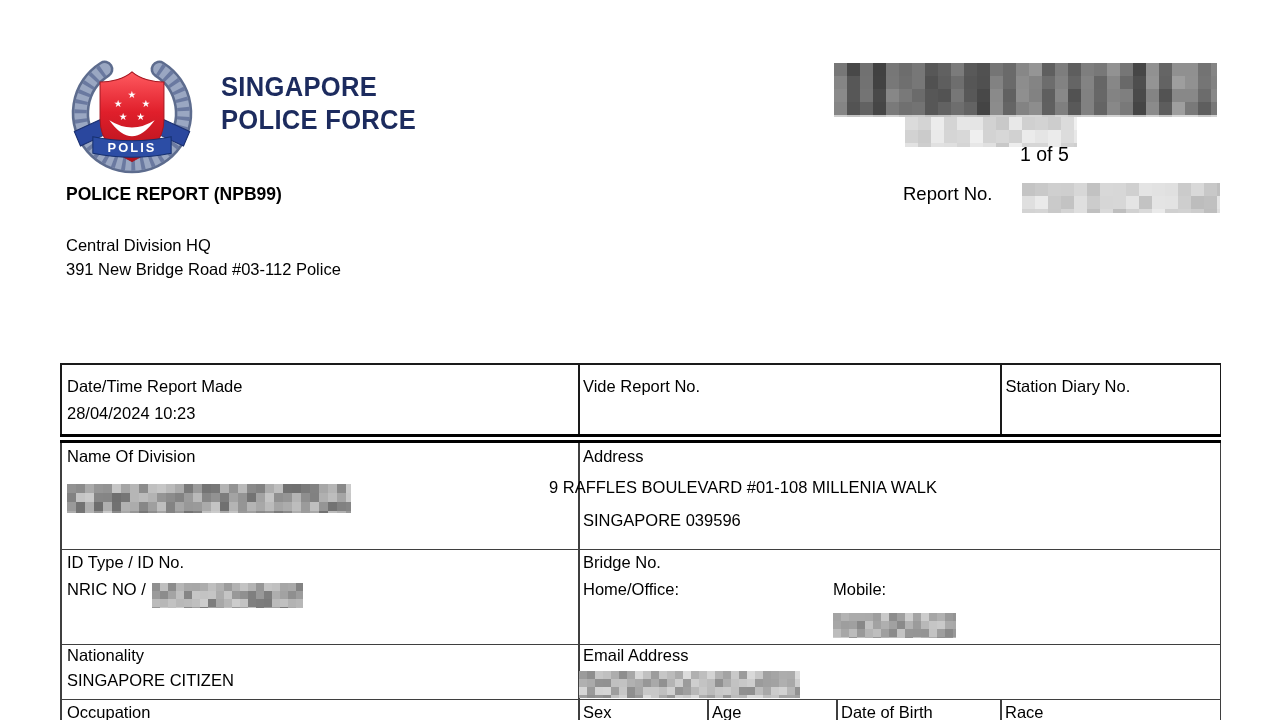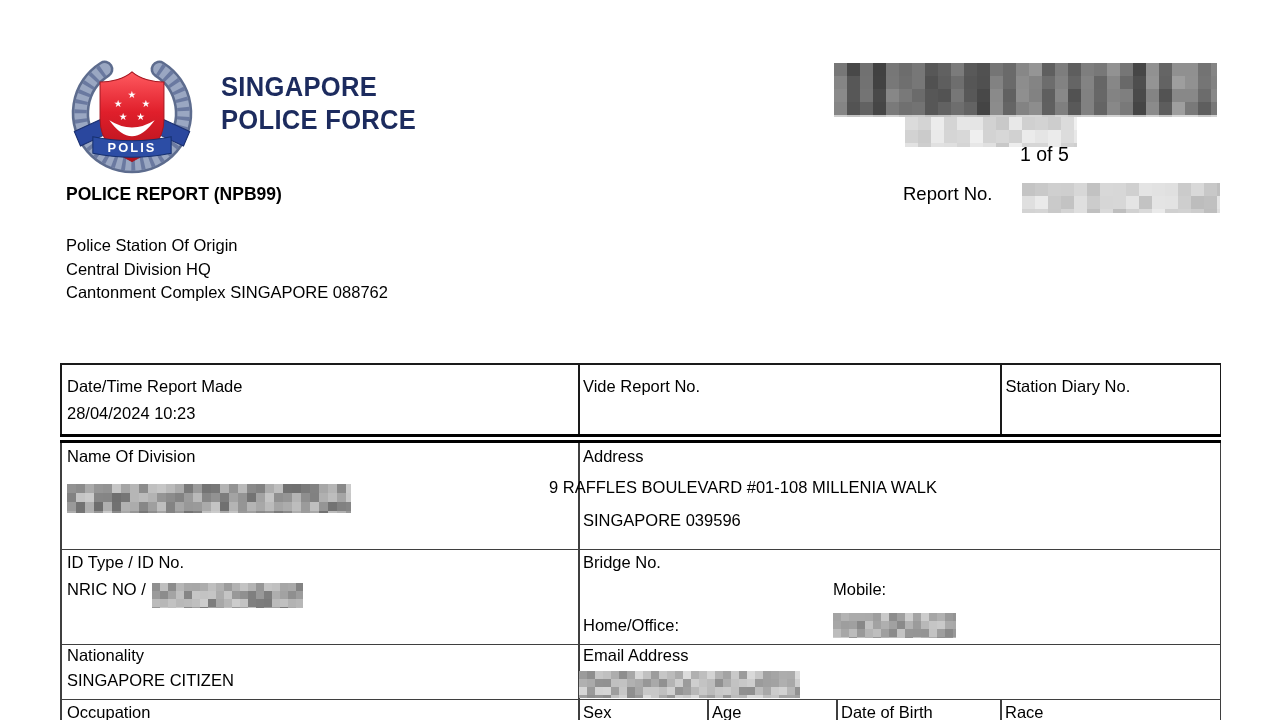--- a/index.html
+++ b/index.html
@@ -321,23 +321,22 @@
     <i style="left:117px;top:26px;width:13px;height:13px;background:rgb(218,218,218)"></i>
     <i style="left:130px;top:26px;width:13px;height:13px;background:rgb(234,234,234)"></i>
     <i style="left:143px;top:26px;width:13px;height:13px;background:rgb(208,208,208)"></i>
     <i style="left:156px;top:26px;width:13px;height:13px;background:rgb(210,210,210)"></i>
     <i style="left:169px;top:26px;width:13px;height:13px;background:rgb(205,205,205)"></i>
     <i style="left:182px;top:26px;width:13px;height:13px;background:rgb(190,190,190)"></i>
     <i style="left:195px;top:26px;width:13px;height:13px;background:rgb(222,222,222)"></i>
   </div>
 
 <div id="station" class="abs">
-  <div>Police Station Of Origin</div>
   <div>Central Division HQ</div>
-  <div>Cantonment Complex SINGAPORE 088762</div>
+  <div>391 New Bridge Road #03-112 Police</div>
 </div>
 
 <div class="hline" style="left:60px;top:362.5px;width:1161px;height:2px;"></div>
 <div class="vline" style="left:60px;top:362.5px;width:1.6px;height:71px;"></div>
 <div class="vline" style="left:578px;top:362.5px;width:1.6px;height:71px;"></div>
 <div class="vline" style="left:1000px;top:362.5px;width:1.6px;height:71px;"></div>
 <div class="vline" style="left:1219.5px;top:362.5px;width:1.6px;height:71px;"></div>
 <div class="bar" style="left:60px;top:433.5px;width:1161px;height:3.6px;"></div>
 <div class="bar" style="left:60px;top:439.8px;width:1161px;height:3.4px;"></div>
 
@@ -565,21 +564,21 @@
     <i style="left:88px;top:24px;width:8px;height:8px;background:rgb(163,163,163)"></i>
     <i style="left:96px;top:24px;width:8px;height:8px;background:rgb(194,194,194)"></i>
     <i style="left:104px;top:24px;width:8px;height:8px;background:rgb(121,121,121)"></i>
     <i style="left:112px;top:24px;width:8px;height:8px;background:rgb(155,155,155)"></i>
     <i style="left:120px;top:24px;width:8px;height:8px;background:rgb(162,162,162)"></i>
     <i style="left:128px;top:24px;width:8px;height:8px;background:rgb(124,124,124)"></i>
     <i style="left:136px;top:24px;width:8px;height:8px;background:rgb(170,170,170)"></i>
     <i style="left:144px;top:24px;width:8px;height:8px;background:rgb(185,185,185)"></i>
   </div>
 <div class="abs t" style="left:583px;top:552px;">Bridge No.</div>
-<div class="abs t" style="left:583px;top:579px;margin-top:36px;">Home/Office:</div>
+<div class="abs t" style="left:583px;top:579px;">Home/Office:</div>
 <div class="abs t" style="left:833px;top:579px;">Mobile:</div>
 <div class="mosaic" style="left:833px;top:613px;width:123px;height:25px;">
     <i style="left:0px;top:0px;width:8px;height:8px;background:rgb(164,164,164)"></i>
     <i style="left:8px;top:0px;width:8px;height:8px;background:rgb(179,179,179)"></i>
     <i style="left:16px;top:0px;width:8px;height:8px;background:rgb(171,171,171)"></i>
     <i style="left:24px;top:0px;width:8px;height:8px;background:rgb(171,171,171)"></i>
     <i style="left:32px;top:0px;width:8px;height:8px;background:rgb(170,170,170)"></i>
     <i style="left:40px;top:0px;width:8px;height:8px;background:rgb(158,158,158)"></i>
     <i style="left:48px;top:0px;width:8px;height:8px;background:rgb(201,201,201)"></i>
     <i style="left:56px;top:0px;width:8px;height:8px;background:rgb(141,141,141)"></i>

